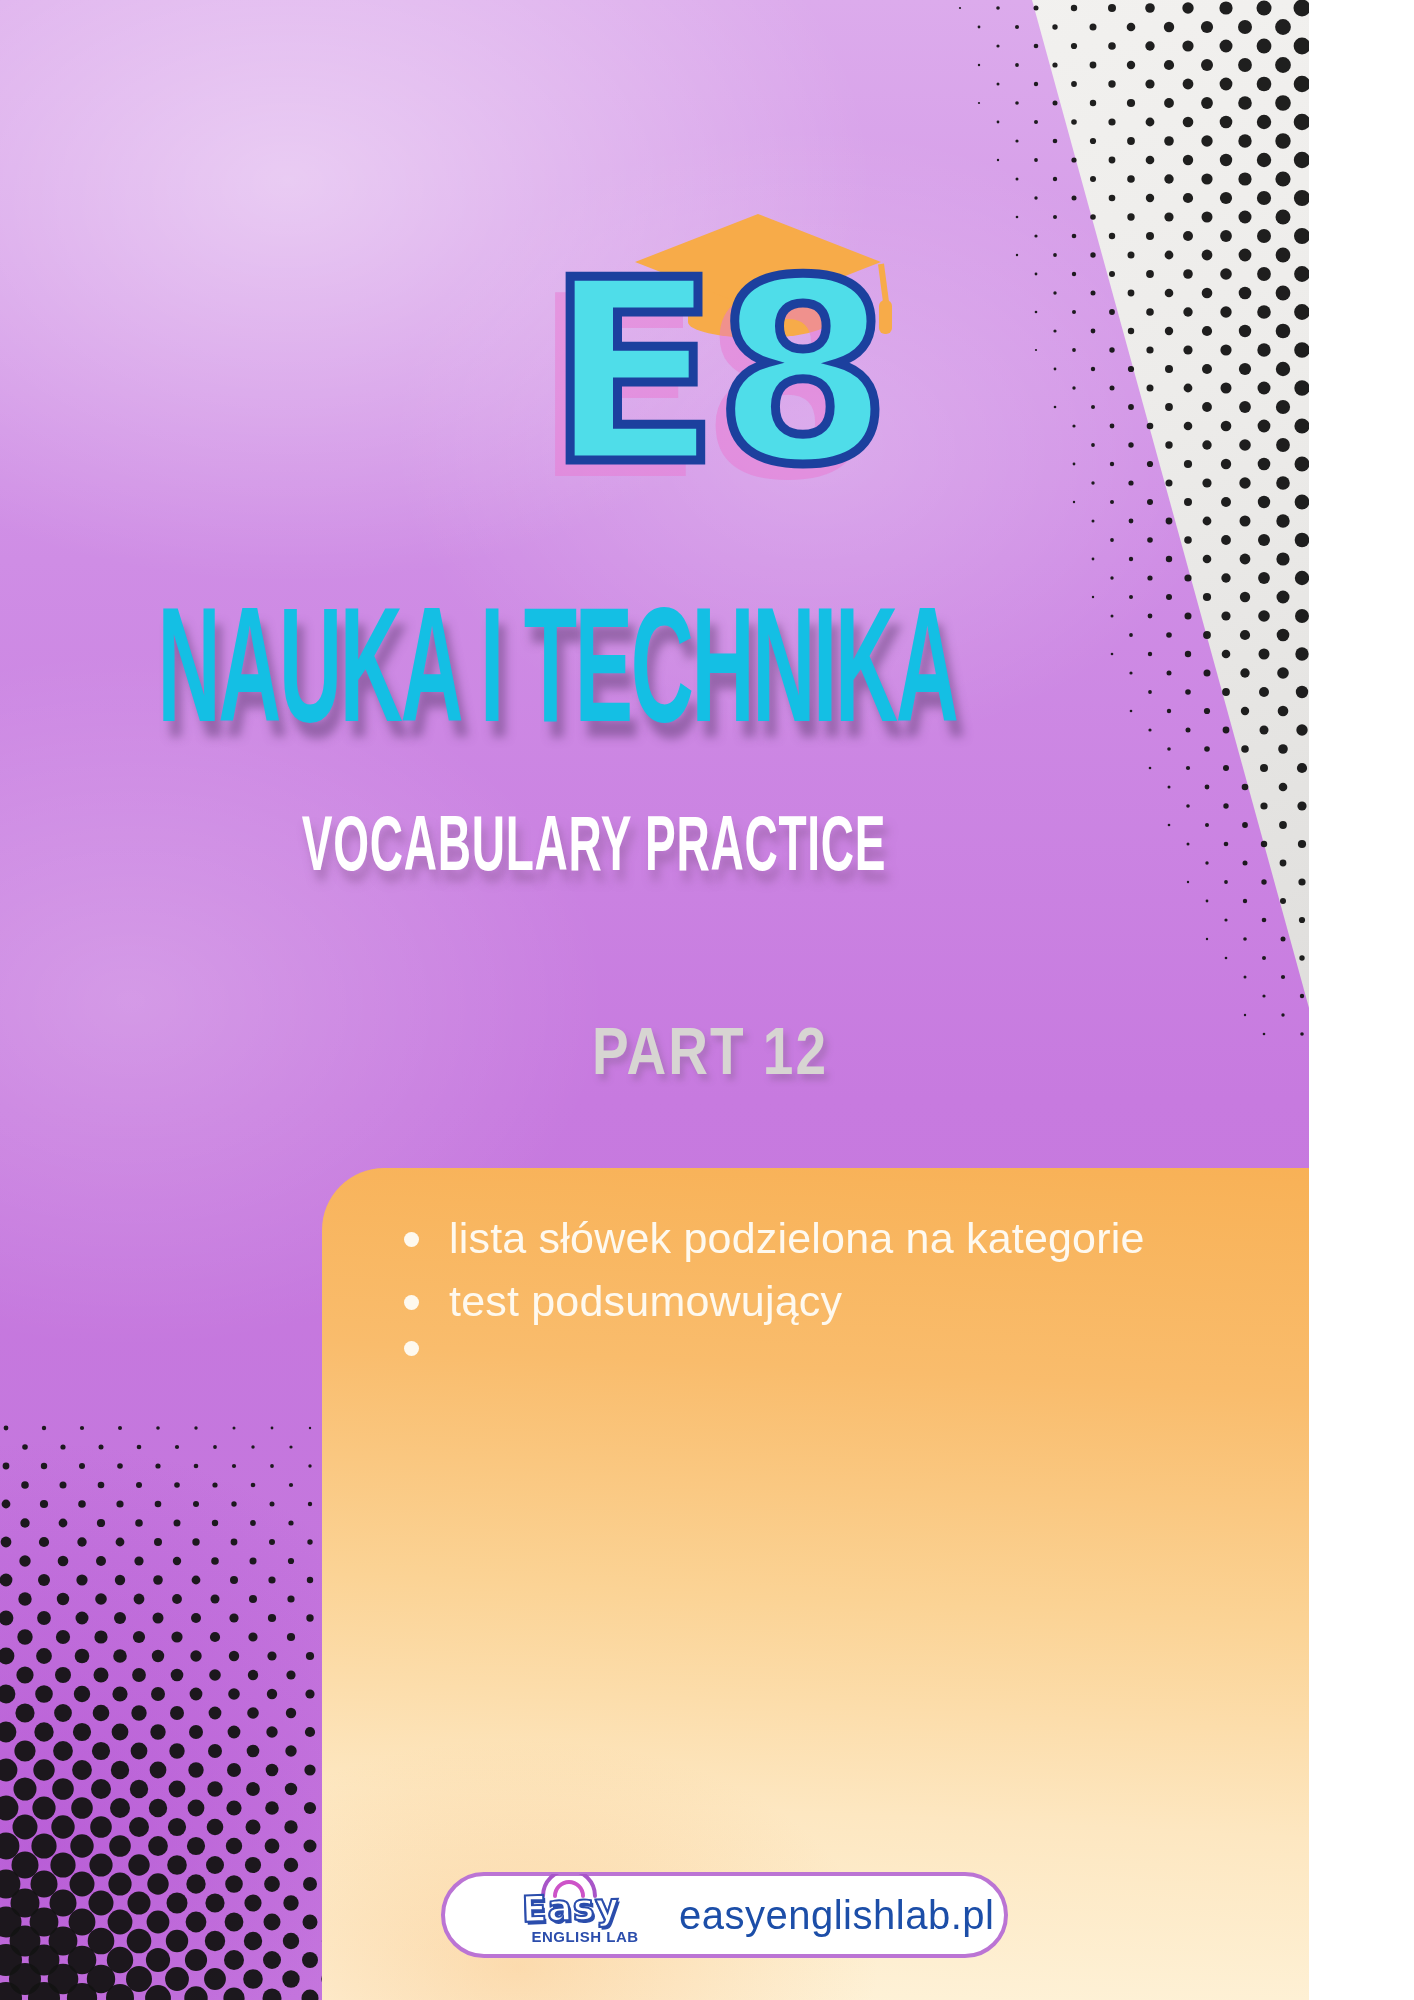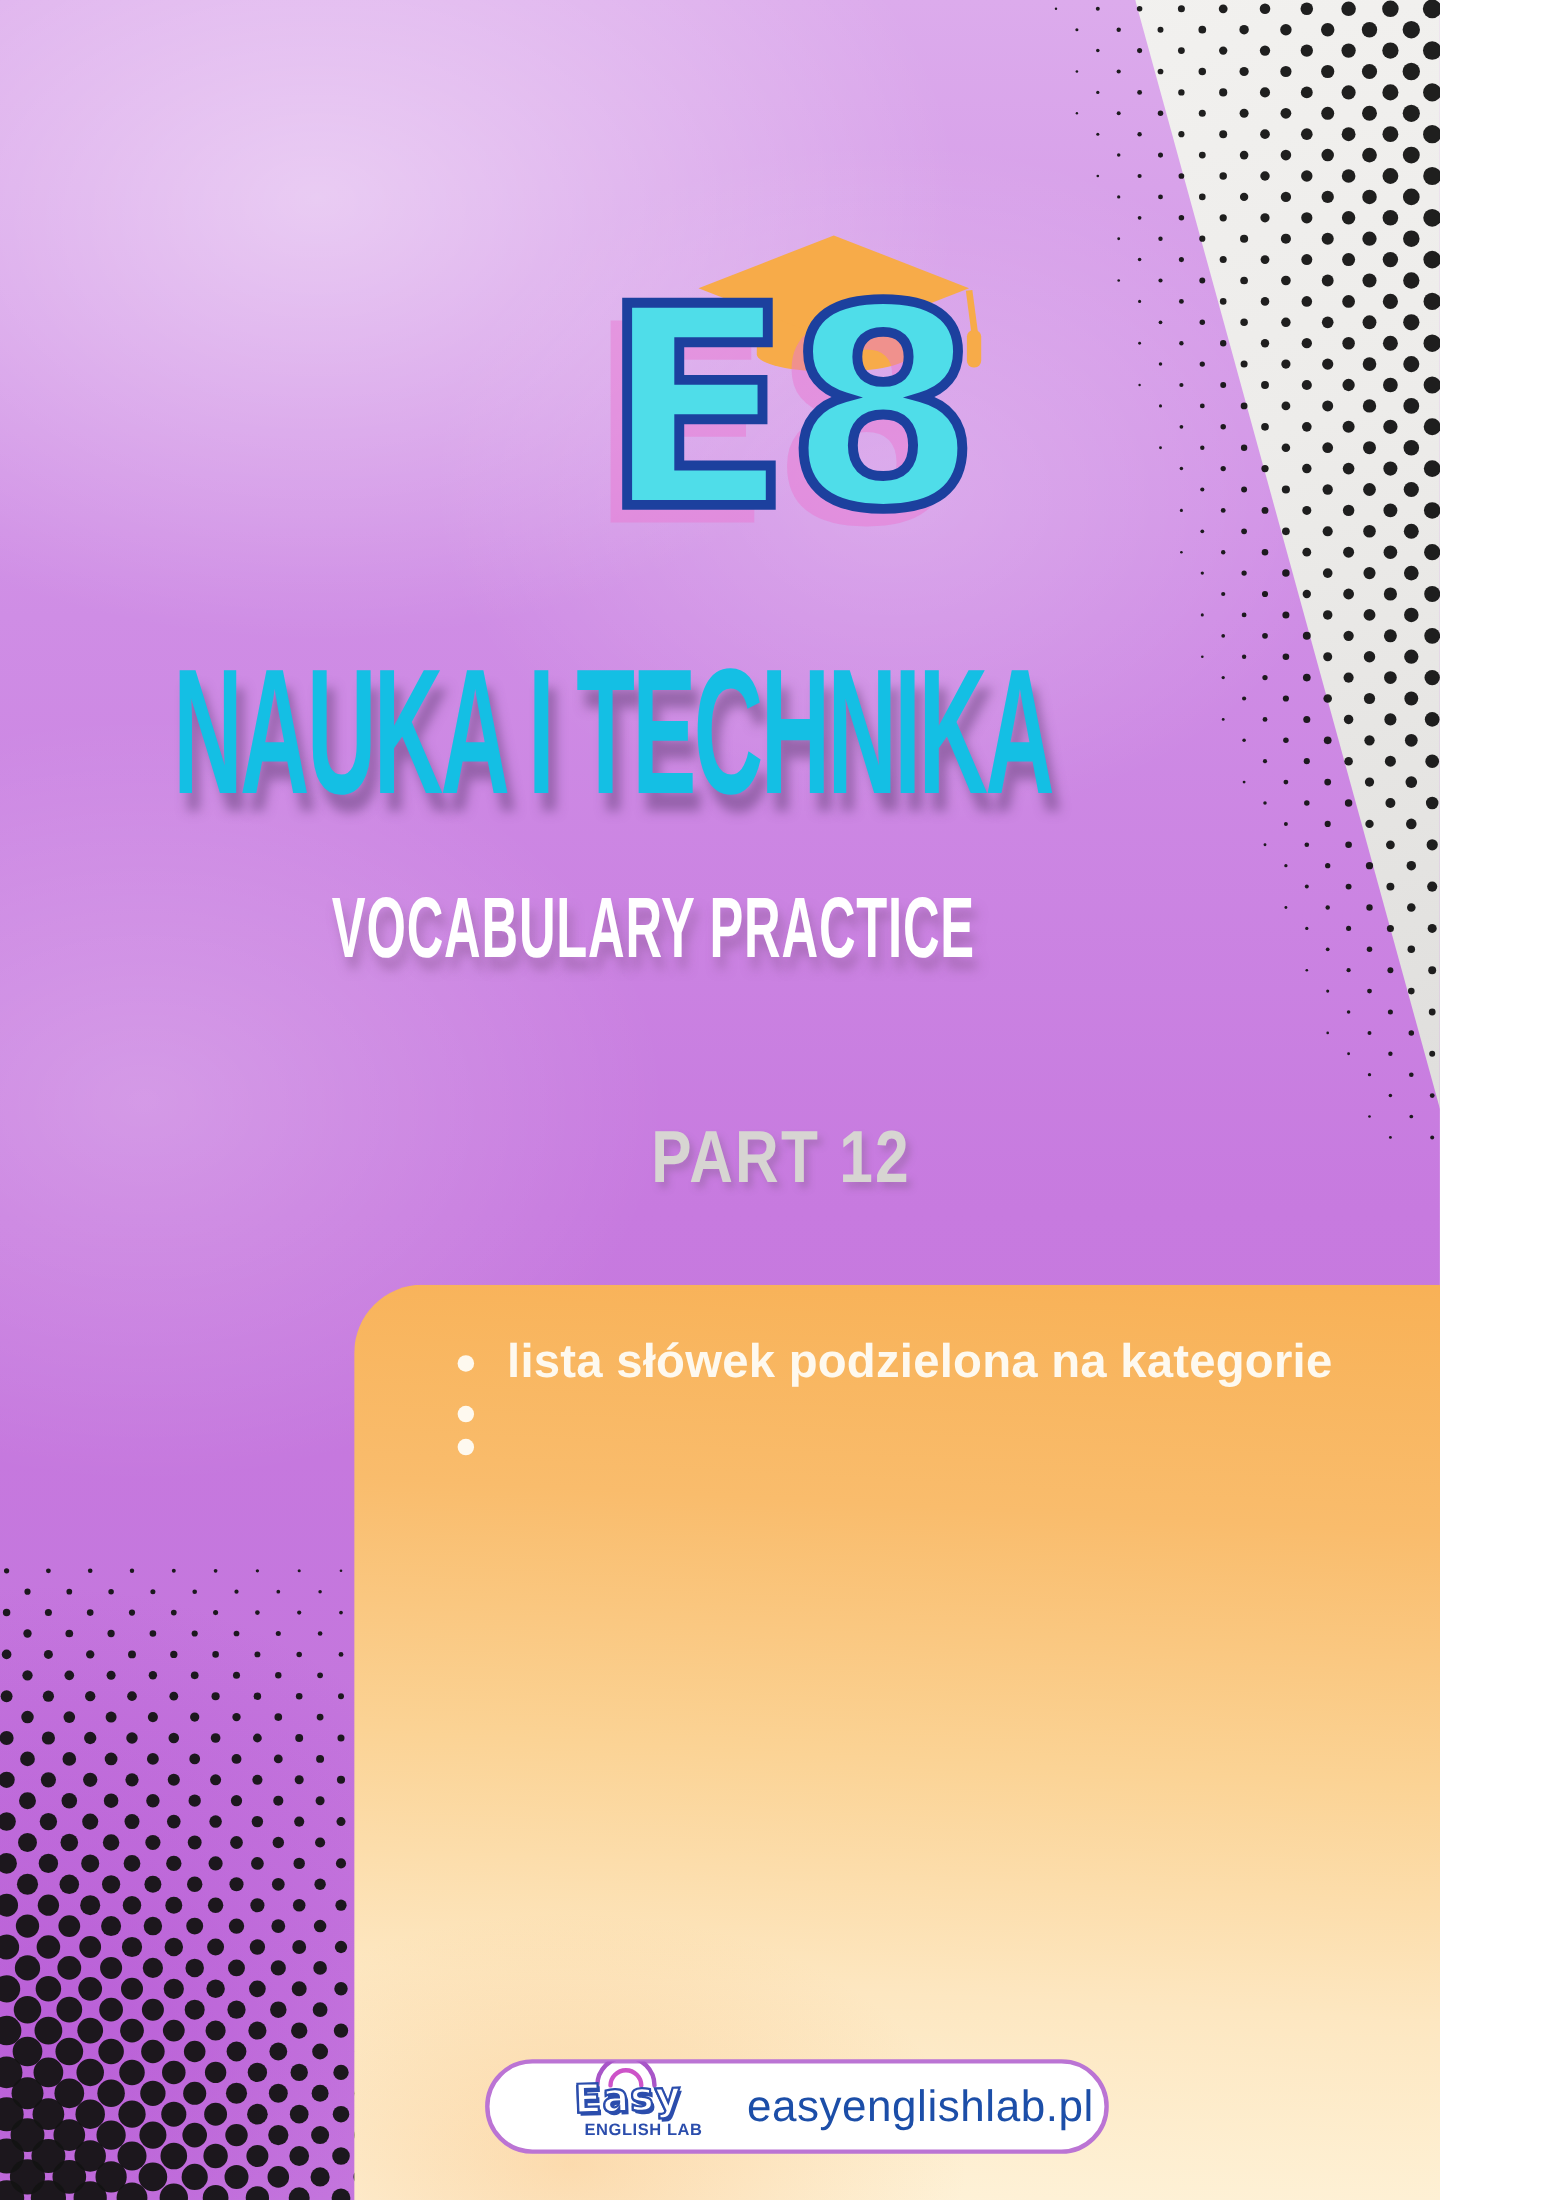--- a/index.html
+++ b/index.html
@@ -53,21 +53,21 @@
   }
 
   
   .orange-panel{
     position:absolute;left:322px;top:1168px;width:1092px;height:832px;
     border-top-left-radius:62px;
     background:
       radial-gradient(600px 380px at 18% 96%, rgba(248,178,100,.35), rgba(248,178,100,0) 60%),
       linear-gradient(183deg, var(--orange-top) 0%, #f9bc6c 26%, #fbd395 52%, #fde7c1 76%, var(--orange-bottom) 100%);
   }
-  .features{position:absolute;left:416px;top:1213px;list-style:none;margin:0;padding:0;font-weight:bold;}
+  .features{position:absolute;left:404px;top:1213px;list-style:none;margin:0;padding:0;}
   .features li{
     display:flex;align-items:center;margin:0 0 13px 0;line-height:50px;
     font-size:43px;color:var(--bullet-text);letter-spacing:.2px;
   }
   .features .dot{
     flex:0 0 auto;width:15px;height:15px;border-radius:50%;
     background:var(--bullet-text);margin-right:30px;margin-top:2px;
   }
 
   
@@ -1015,20 +1015,21 @@
   <div class="title-part">PART 12</div>
 
   <div class="orange-panel"></div>
   <ul class="features">
     <li>
       <span class="dot"></span>
       <span>lista słówek podzielona na kategorie</span>
     </li>
     <li>
       <span class="dot"></span>
+      <span>test podsumowujący</span>
     </li>
     <li>
       <span class="dot"></span>
     </li>
   </ul>
 
   <div class="brand-pill">
     <div class="easy-logo">
       <svg class="easy-arcs" width="64" height="24" viewBox="0 0 64 24">
         <path d="M6 22 A26 26 0 0 1 58 22" fill="none" stroke="#a855c8" stroke-width="4" stroke-linecap="round"></path>

